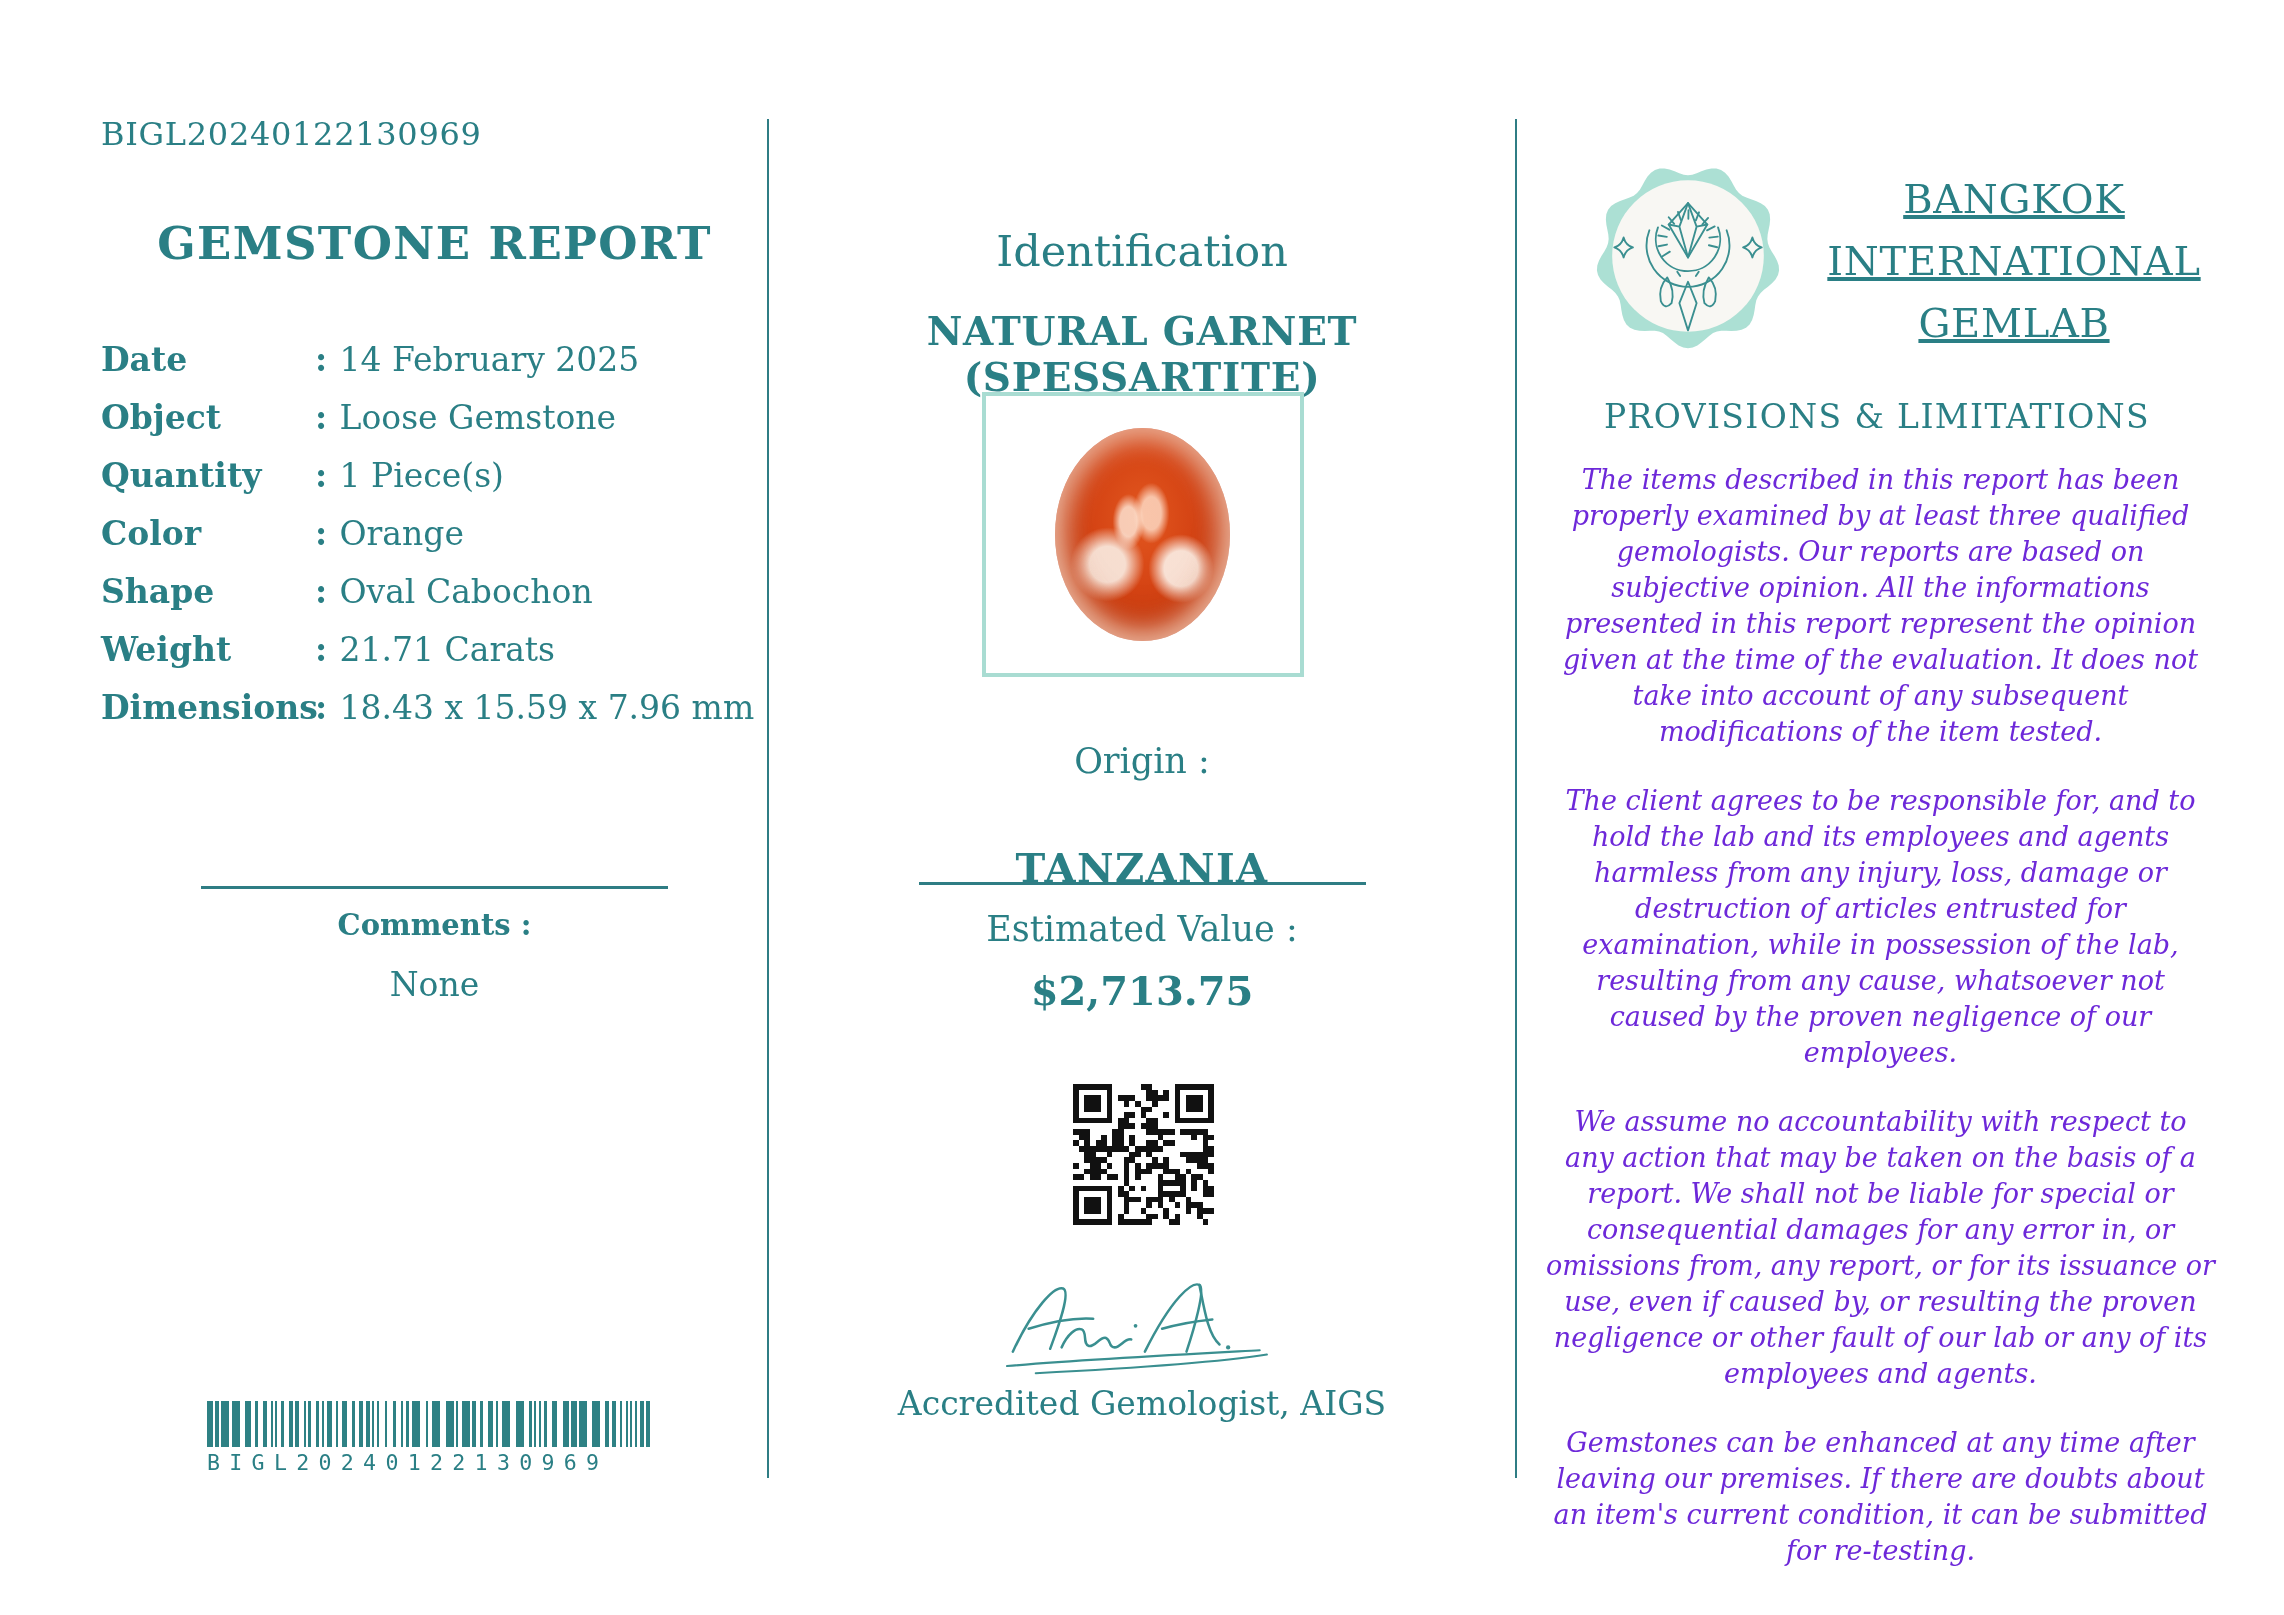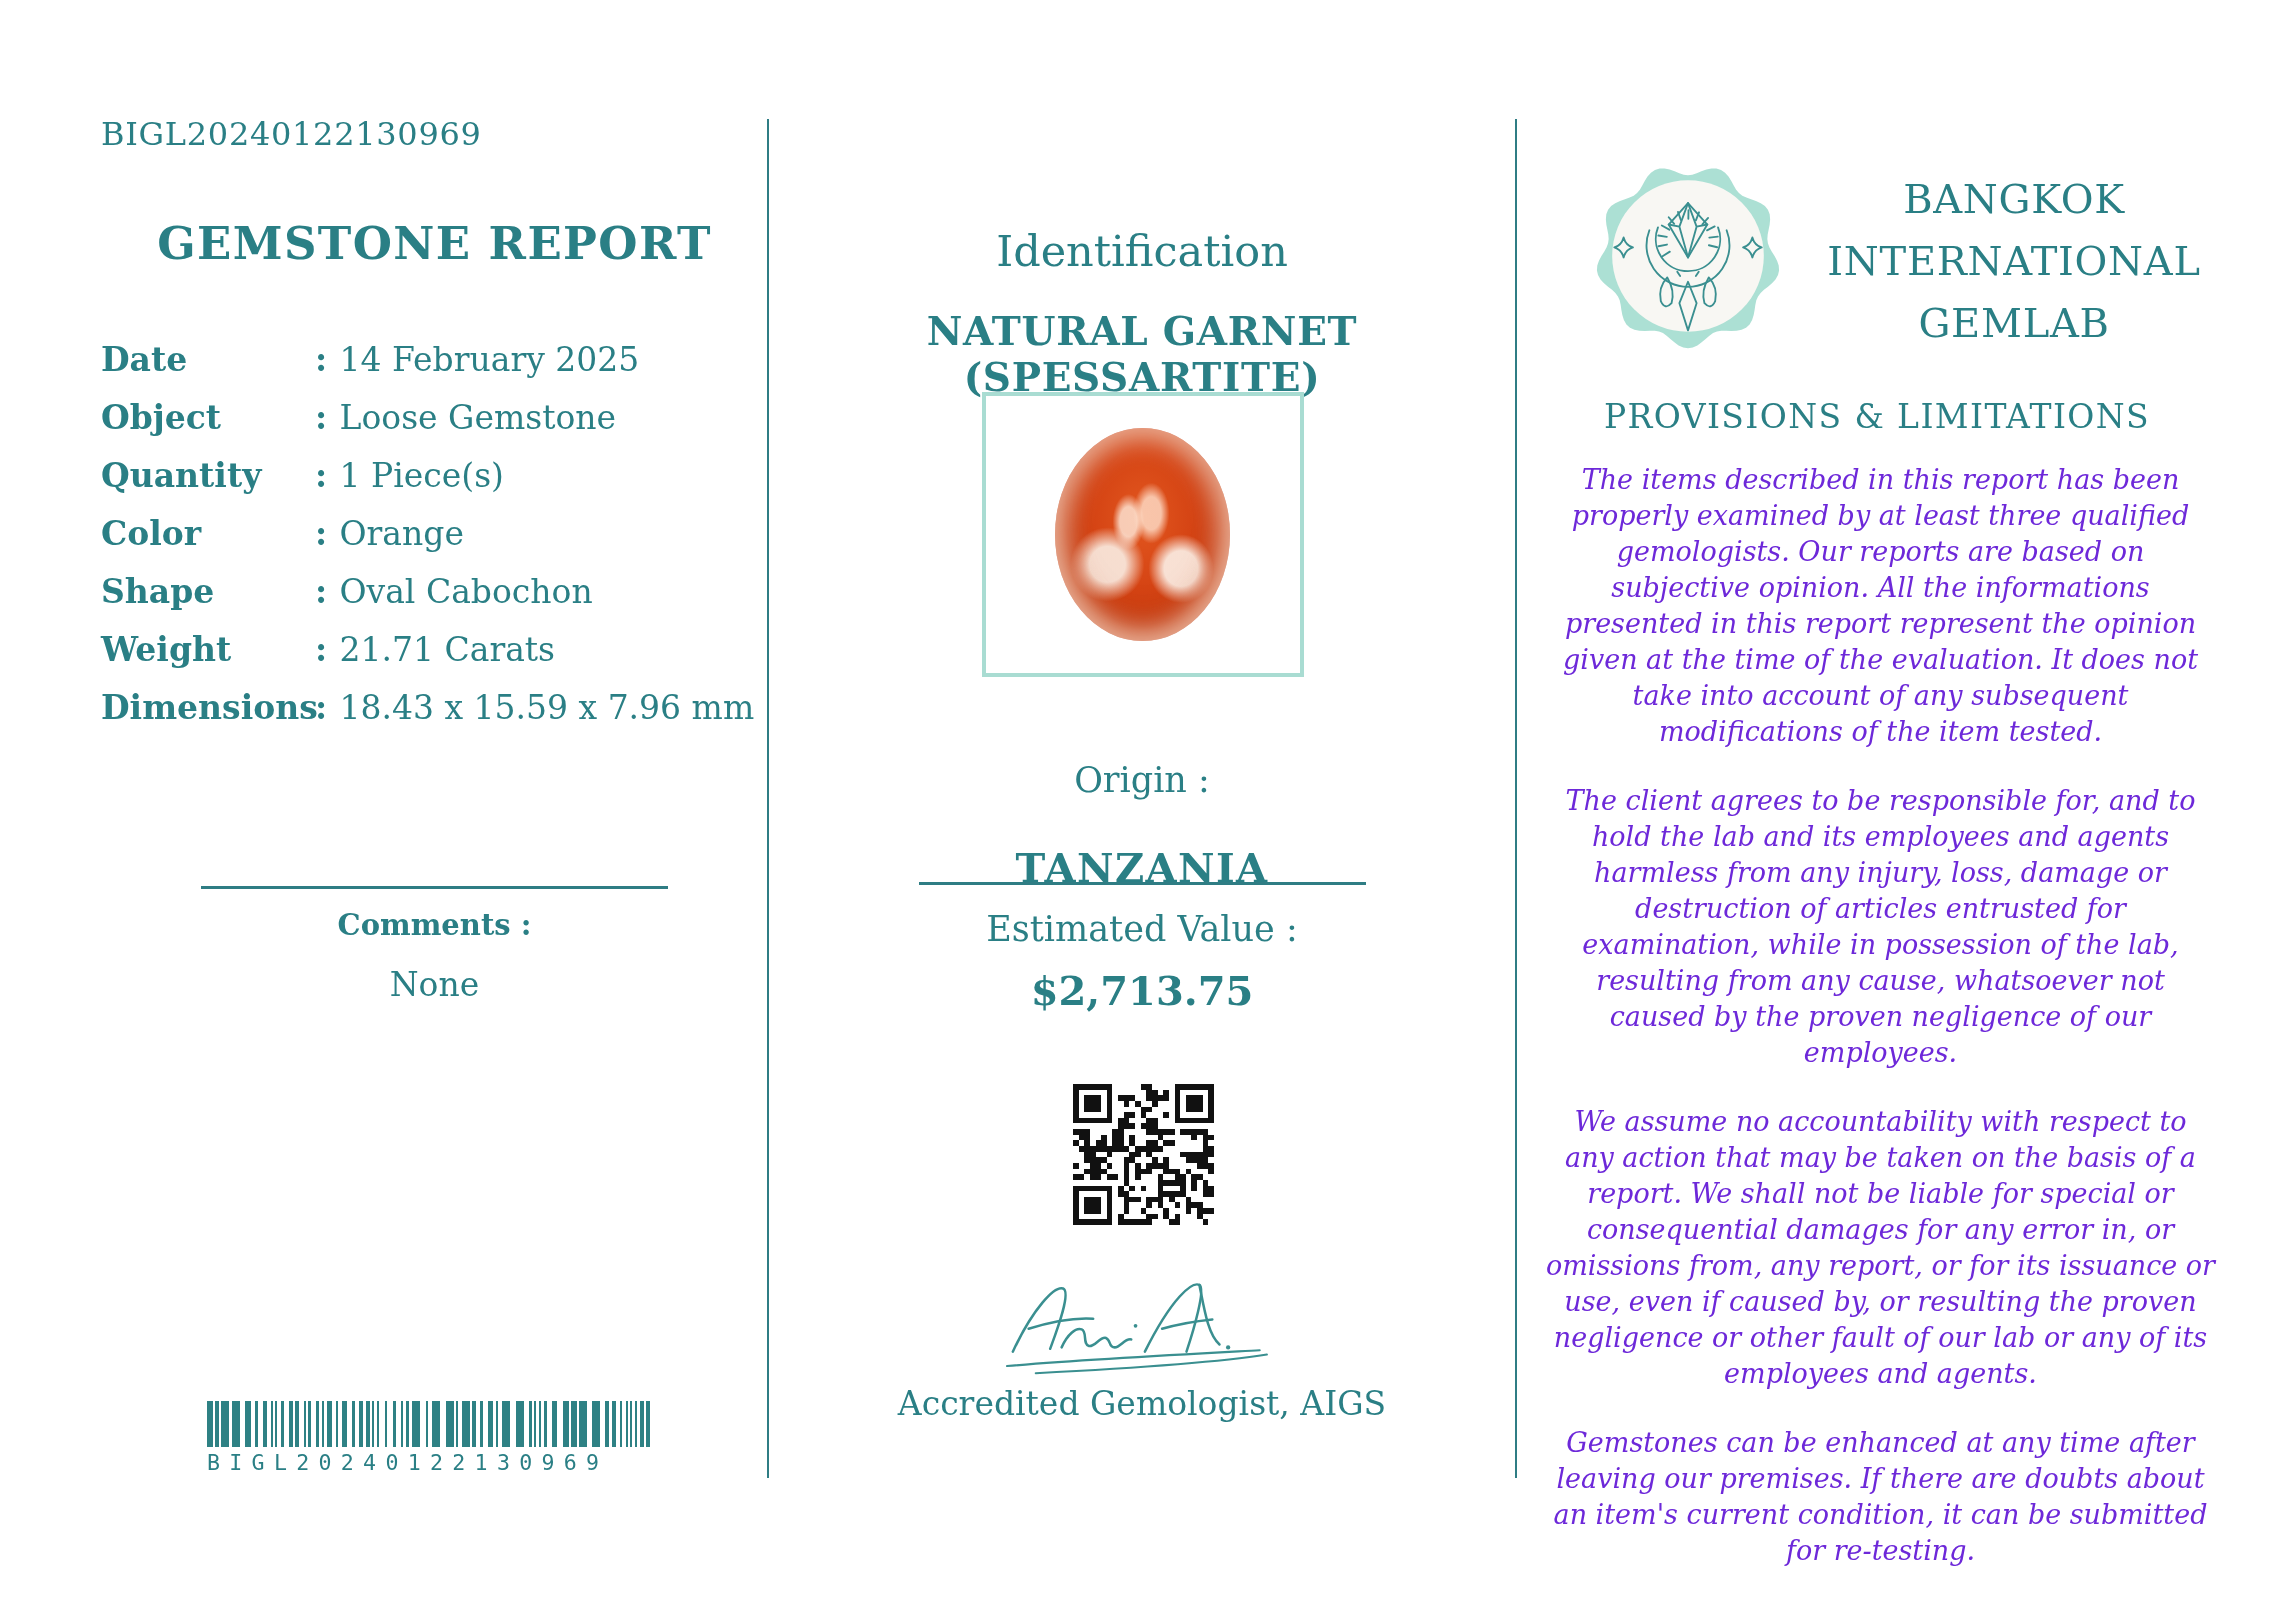--- a/index.html
+++ b/index.html
@@ -37,33 +37,33 @@
     border:4.3px solid #a9dcd2;box-sizing:border-box;background:#ffffff;}
   .gem{position:absolute;left:69px;top:32px;width:175px;height:213px;border-radius:50%;
     background:
       radial-gradient(ellipse 34% 28% at 30% 64%, rgba(248,230,218,0.95) 0 30%, rgba(248,230,218,0) 62%),
       radial-gradient(ellipse 30% 26% at 72% 66%, rgba(250,233,222,0.95) 0 32%, rgba(250,233,222,0) 62%),
       radial-gradient(ellipse 16% 22% at 55% 40%, rgba(255,225,205,0.8) 0 35%, rgba(255,225,205,0) 65%),
       radial-gradient(ellipse 14% 20% at 42% 44%, rgba(255,235,220,0.8) 0 35%, rgba(255,235,220,0) 65%),
       radial-gradient(ellipse at 50% 42%, #e2571f 0%, #d54414 40%, #c83c10 62%, #cf6a43 88%, #d9987e 100%);
     box-shadow: inset 0 0 24.5px 11.5px rgba(244,205,185,0.75), inset 0 -17.3px 33px rgba(170,55,18,0.35);
   }
-  .mid-origin{top:760px;font-size:35px;}
+  .mid-origin{top:741px;font-size:35px;}
   .mid-origin-val{top:797px;font-size:40px;font-weight:bold;letter-spacing:1.4px;margin-top:47px;}
   .mid-rule{position:absolute;left:919px;top:882px;width:447px;height:2.9px;background:#2f7d84;}
   .mid-est{top:909px;font-size:35px;}
   .mid-price{top:967px;font-size:40px;font-weight:bold;}
   .qr{position:absolute;left:1073px;top:1084px;width:141px;height:141px;}
   .sig{position:absolute;left:991px;top:1267px;width:302px;height:122px;}
   .mid-accredited{top:1384px;font-size:33px;}
 
   
   .logo{position:absolute;left:1595px;top:163px;width:186px;height:186px;}
   .lab-title{position:absolute;left:1812px;top:168px;width:404px;text-align:center;
-    font-size:40px;line-height:62px;letter-spacing:0.7px;}
+    font-size:40px;line-height:62px;letter-spacing:0.7px;text-decoration:underline;}
   .prov-title{position:absolute;left:1539px;top:397px;width:676px;text-align:center;
     font-size:33px;letter-spacing:1.4px;}
   .prov-body{position:absolute;left:1546px;top:462px;width:669px;text-align:center;
     font-style:italic;font-size:27px;line-height:36px;color:#6d28d9;}
   .prov-body p{margin:0 0 33px 0;}
 </style>
 </head>
 <body>
 
 <div class="page">

